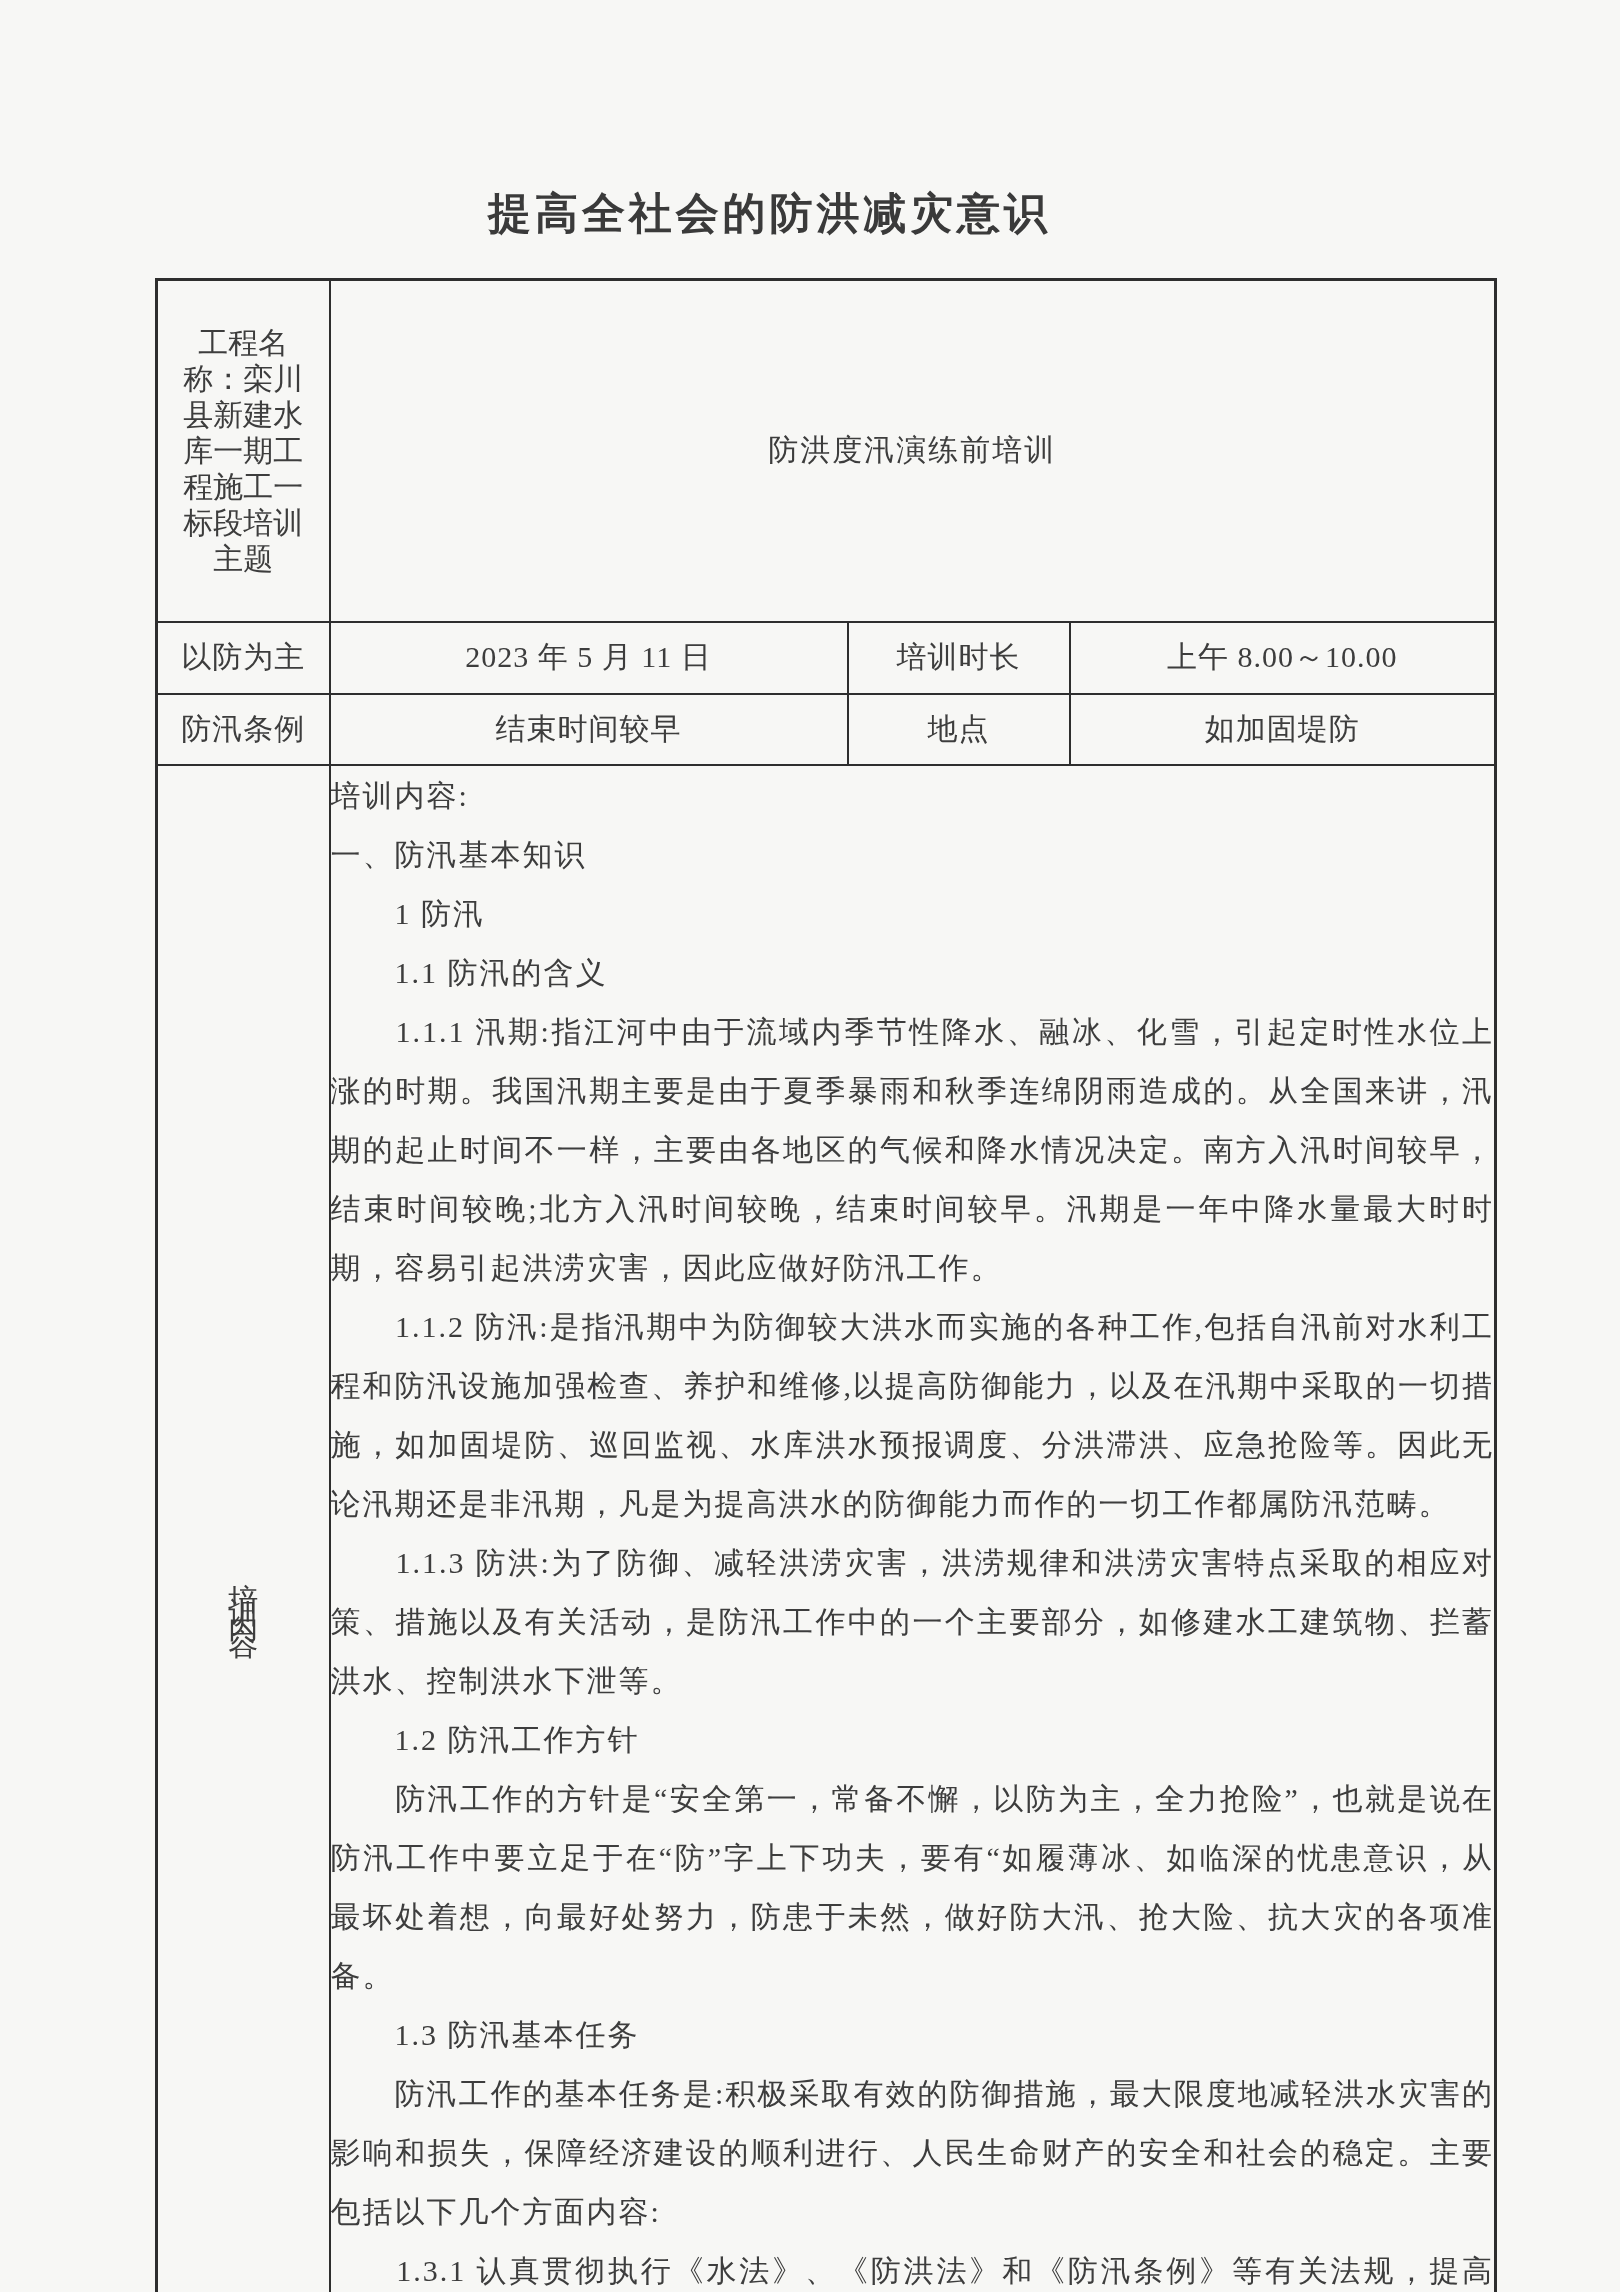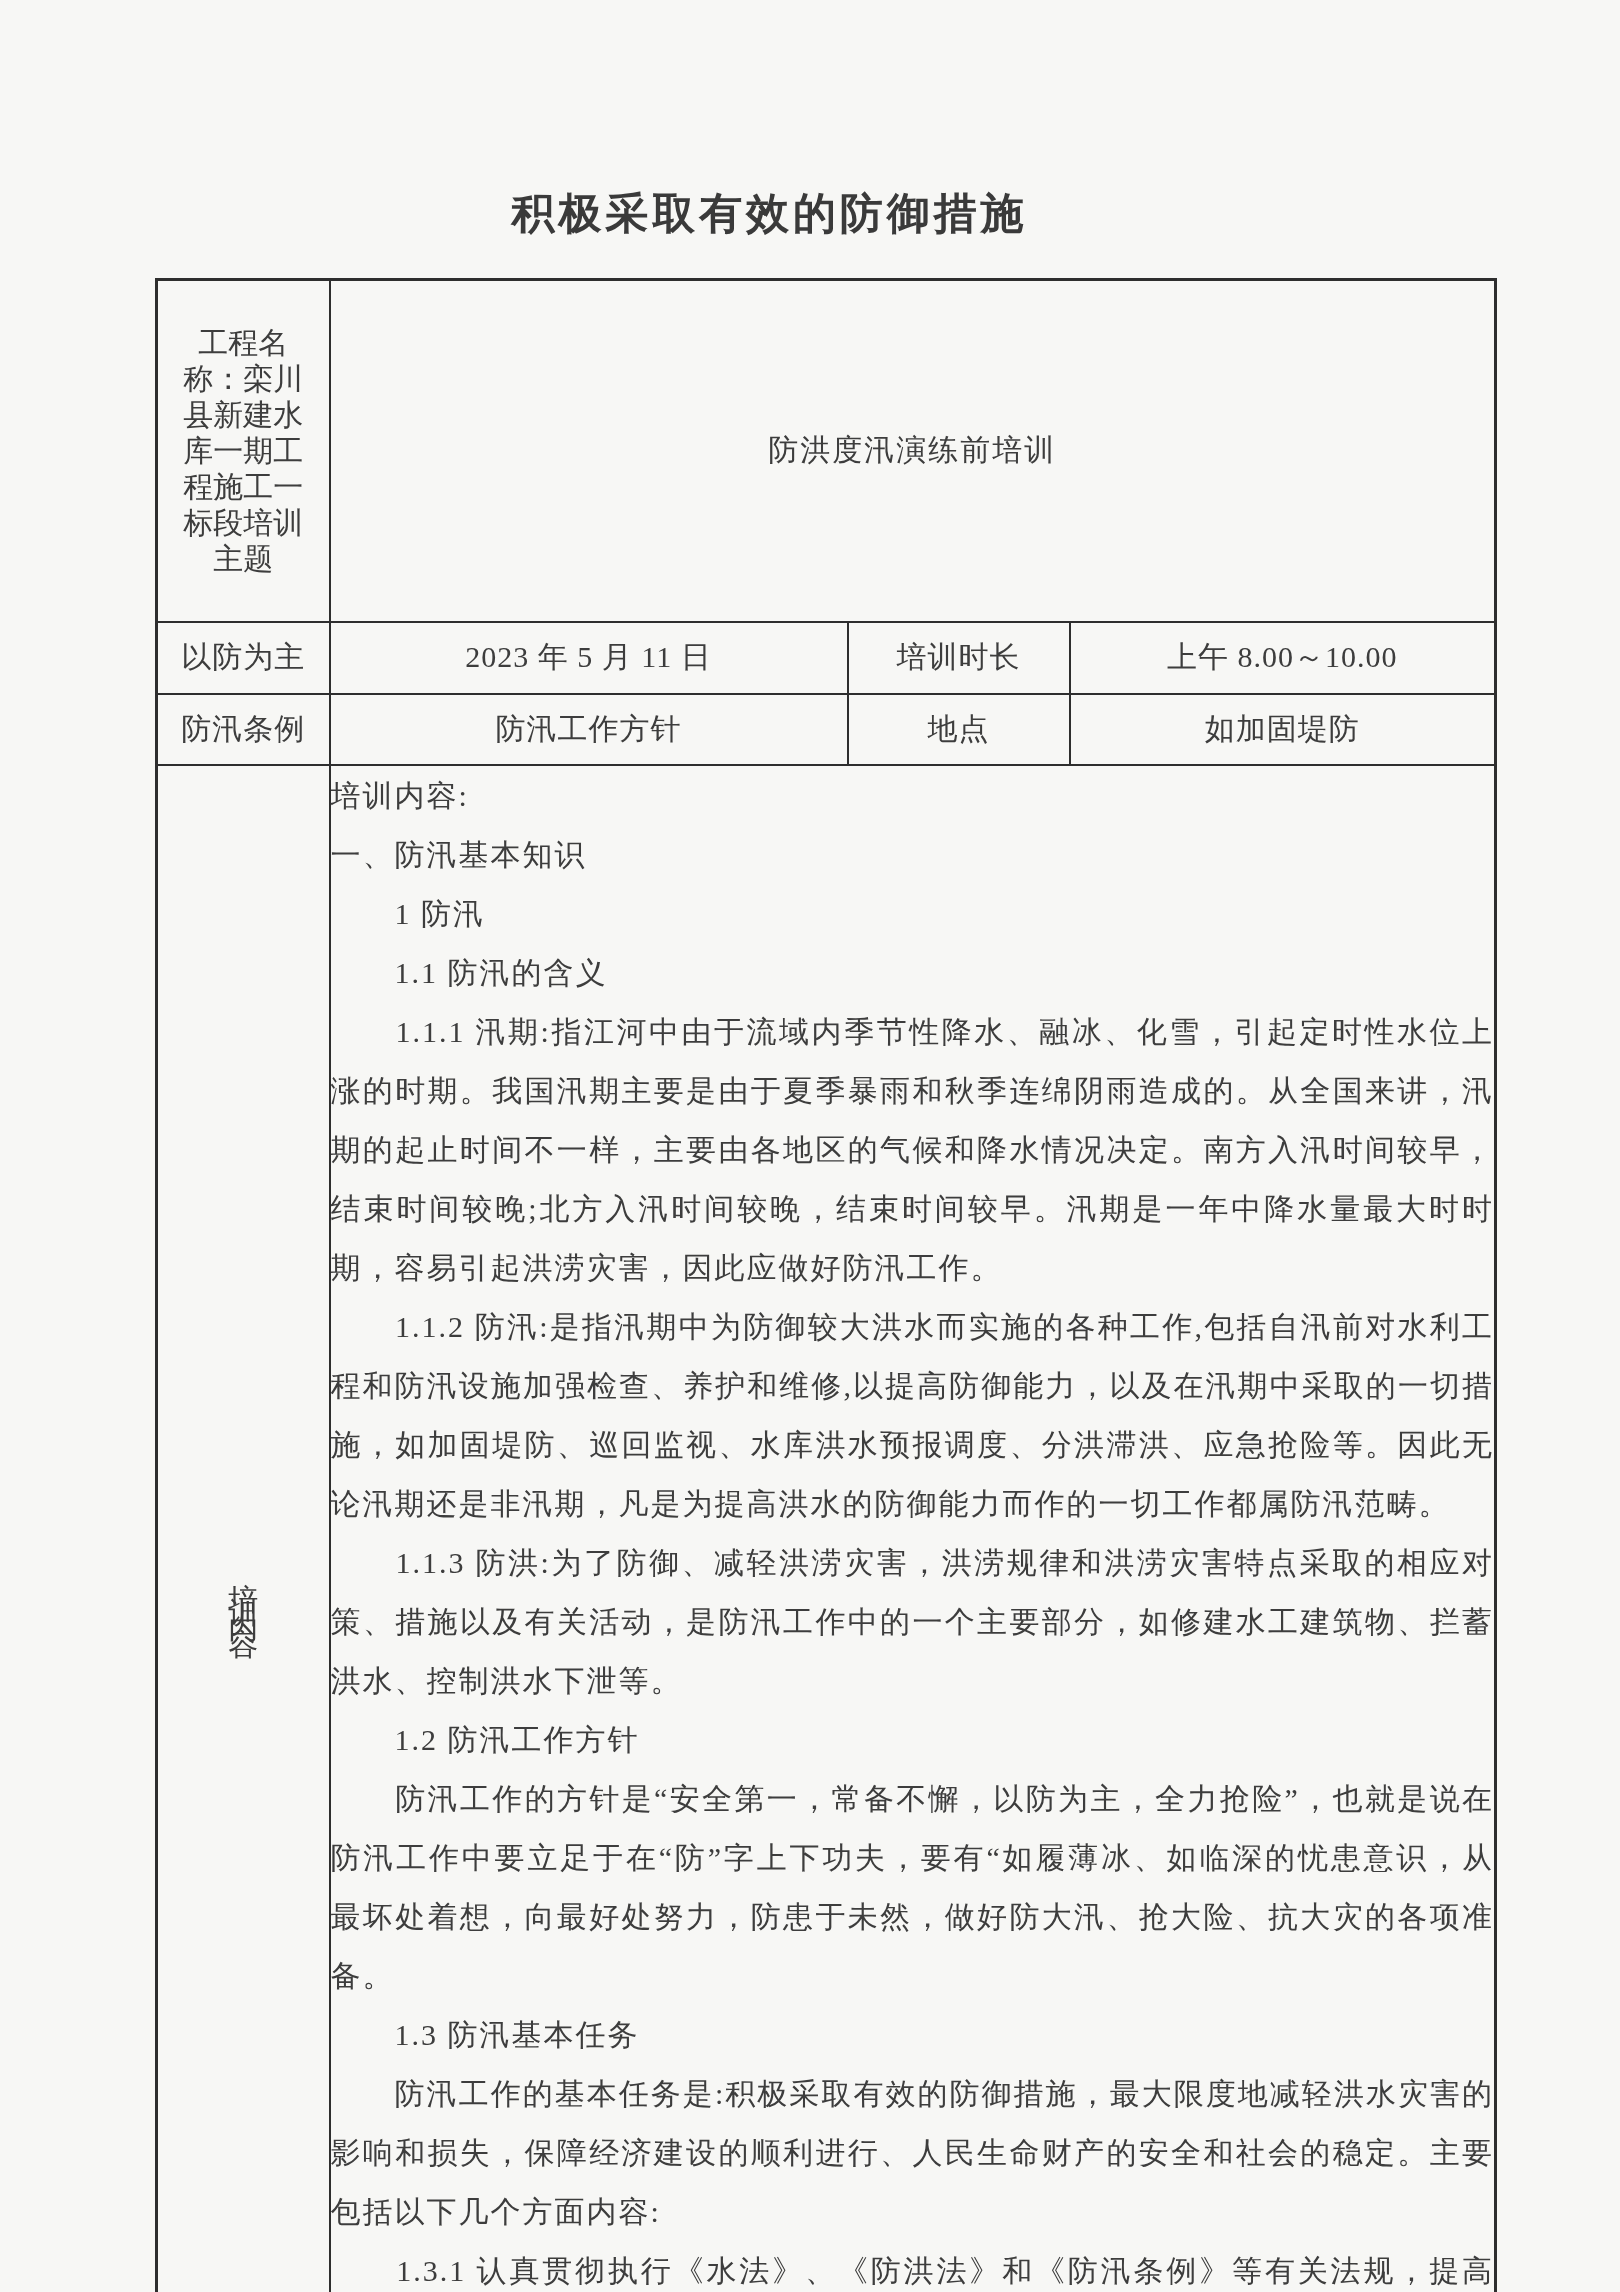--- a/index.html
+++ b/index.html
@@ -87,21 +87,21 @@
     line-height: 59px;
     letter-spacing: 2px;
     padding: 4.9px 19.6px 0 25.5px;
   }
 </style>
 </head>
 <body>
 
 <div class="page">
 
-  <div class="doc-title">积极采取有效的防御措施</div>
+  <div class="doc-title">提高全社会的防洪减灾意识</div>
 
   <table class="record">
     <colgroup>
       <col class="c1">
         <col class="c2">
         <col class="c3">
         <col class="c4">
     </colgroup>
 
     <tbody>
@@ -118,21 +118,21 @@
 
     <tr class="r2">
       <td class="label-cell">以防为主</td>
       <td class="value-cell">2023 年 5 月 11 日</td>
       <td class="label-cell">培训时长</td>
       <td class="value-cell">上午 8.00～10.00</td>
     </tr>
 
     <tr class="r3">
       <td class="label-cell">防汛条例</td>
-      <td class="value-cell">防汛工作方针</td>
+      <td class="value-cell">结束时间较早</td>
       <td class="label-cell">地点</td>
       <td class="value-cell">如加固堤防</td>
     </tr>
 
     <tr class="r4">
       <td class="content-label-cell">
         <span class="vertical-label">培训内容</span>
       </td>
       <td class="content-cell" colspan="3">培训内容:
 一、防汛基本知识

